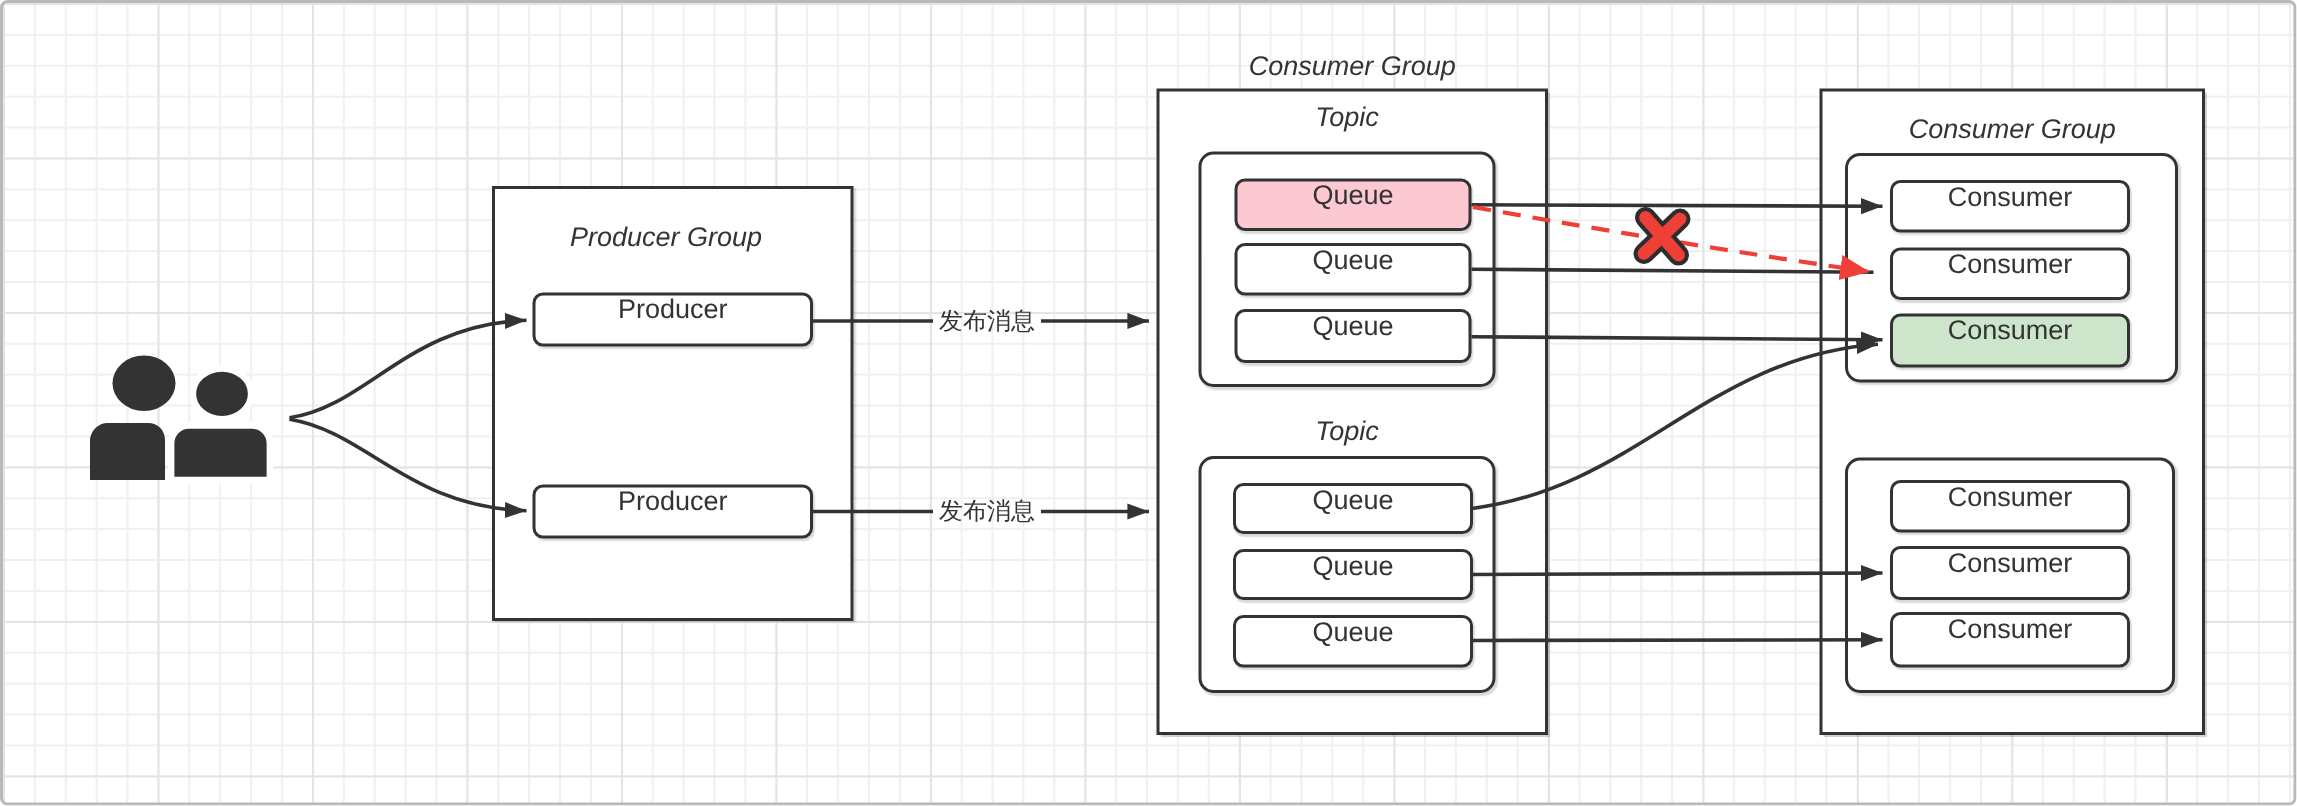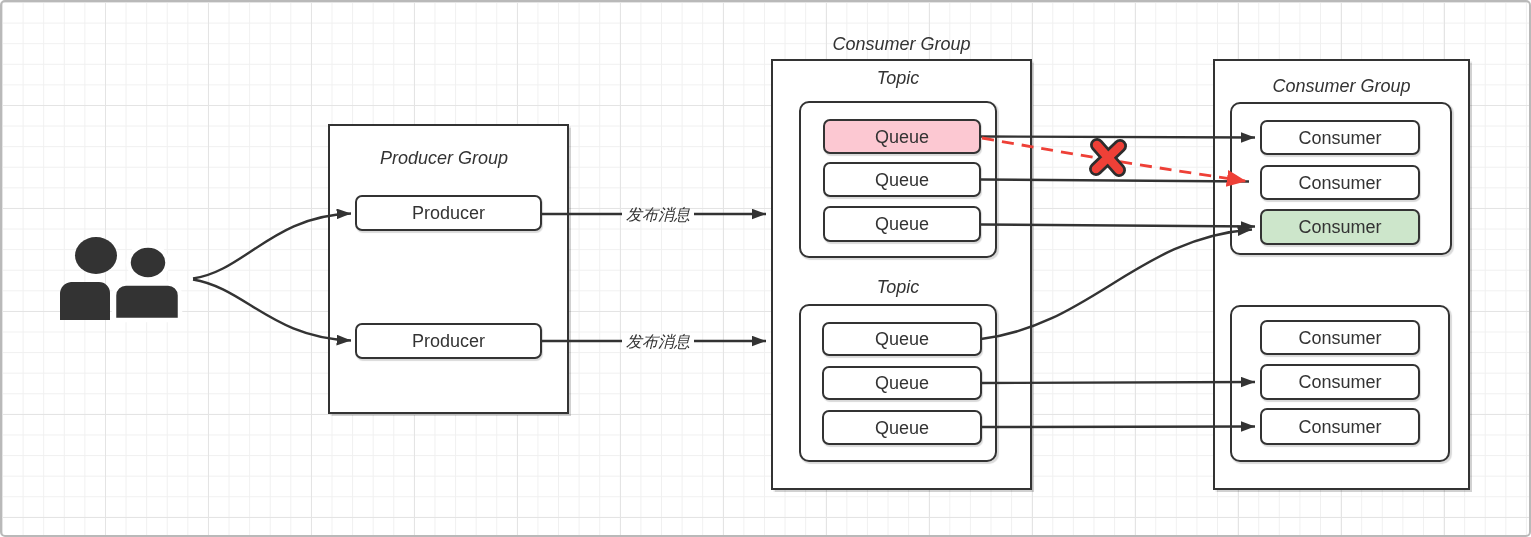--- a/index.html
+++ b/index.html
@@ -31,31 +31,31 @@
     border:2.5px solid var(--line,#333333);
     border-radius:10px;
     background:#ffffff;
     box-shadow:1.5px 1.5px 1px rgba(0,0,0,0.15);
   }
   .node{
     position:absolute;box-sizing:border-box;
     border:2px solid var(--line,#333333);
     border-radius:7px;
     background:#ffffff;
-    display:flex;align-items:center;justify-content:center;
+    display:flex;align-items:flex-start;justify-content:center;
     font-size:18px;line-height:1;
     box-shadow:1px 1.5px 1px rgba(0,0,0,0.15);
   }
   .node.pink{background:var(--queue-highlight,#fcc8d2);}
   .node.green{background:var(--consumer-highlight,#cde6cb);}
   .box-title{
     position:absolute;text-align:center;font-size:18px;line-height:20px;font-style:italic;
   }
   .edge-label{
-    position:absolute;text-align:center;font-size:16px;line-height:20px;font-style:italic;
+    position:absolute;text-align:center;font-size:16px;line-height:20px;
   }
   svg.overlay{position:absolute;left:0;top:0;pointer-events:none;}
   .edge{fill:none;stroke:var(--line,#333333);stroke-width:2.4;}
   .edge.red-dashed{stroke:var(--error-red,#ee4037);stroke-width:2.8;stroke-dasharray:12 8;}
   .cross-outline{fill:none;stroke:var(--cross-outline,#2d2d2d);stroke-width:14;stroke-linecap:round;}
   .cross-fill{fill:none;stroke:var(--error-red,#ee4037);stroke-width:8.5;stroke-linecap:round;}
   .person{fill:var(--icon-dark,#333333);}
   .person.front{stroke:#ffffff;stroke-width:4.5;}
 </style>
 </head>

